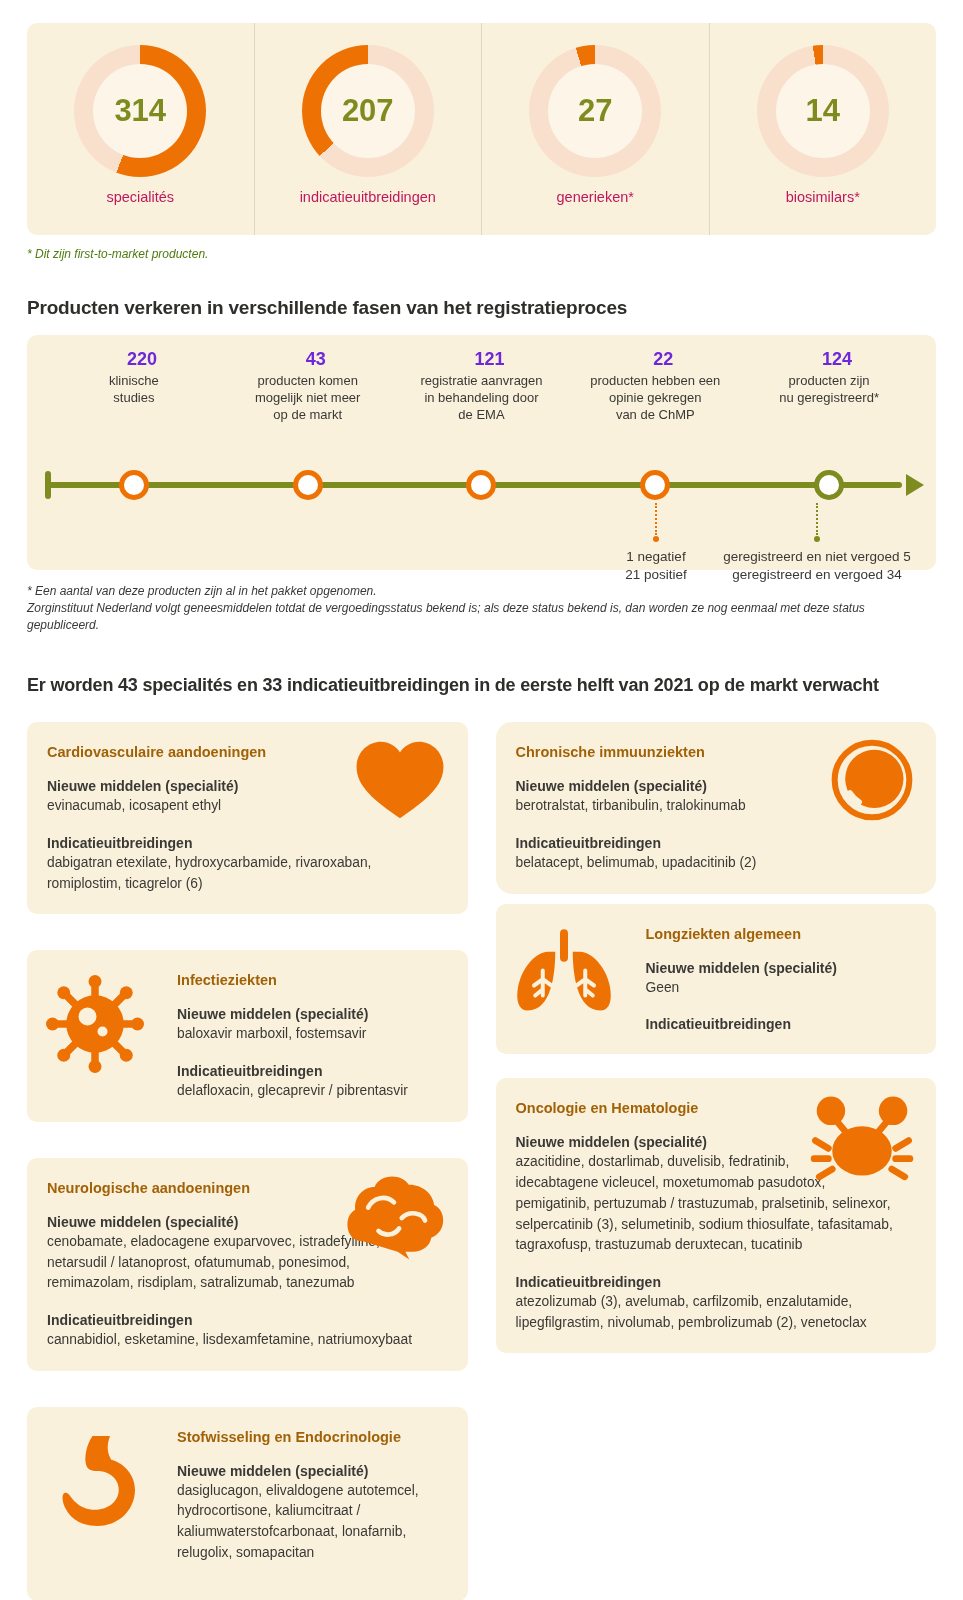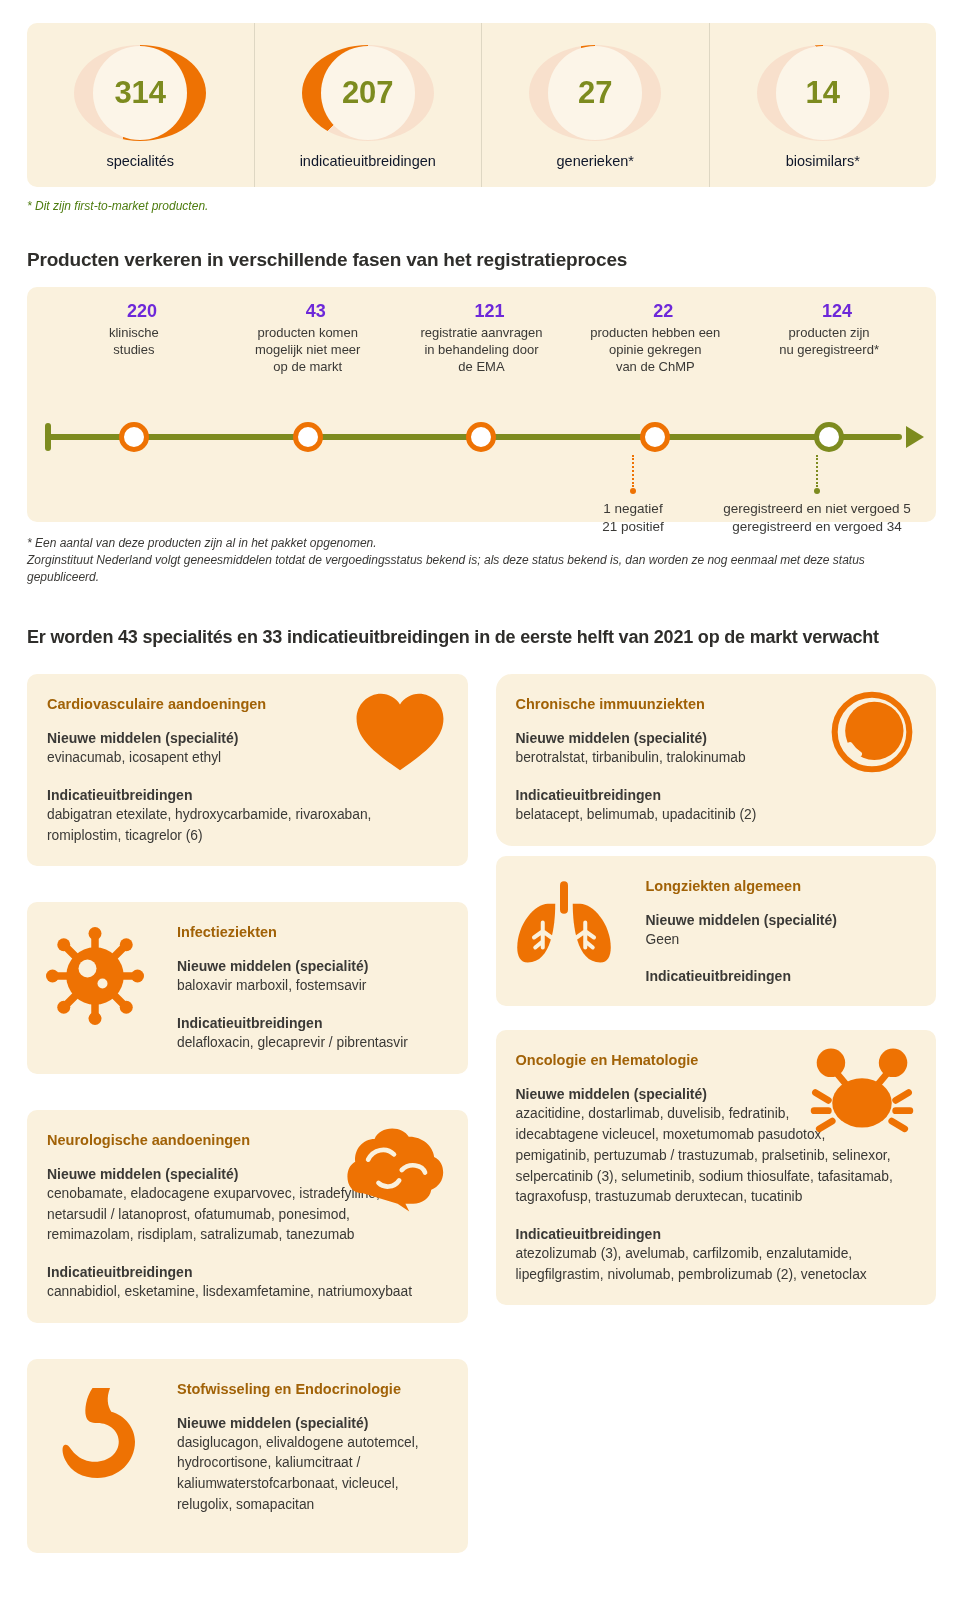--- a/index.html
+++ b/index.html
@@ -3,27 +3,27 @@
 <meta charset="utf-8">
 <style>
   * { margin:0; padding:0; box-sizing:border-box; }
   html,body { width:963px; background:#ffffff; font-family:"Liberation Sans", sans-serif; color:#3a3936; }
   .page { width:963px; height:1600px; position:relative; overflow:hidden; padding:10px 27px 0 27px; }
 
   .sec-title { font-size:19px; font-weight:bold; color:#2f2e2b; letter-spacing:-0.2px; }
 
   
   .panel { background:#faf1dd; border-radius:10px; }
-  .donut-panel { margin-top:13px; height:164px; display:flex; align-items:stretch; }
+  .donut-panel { margin-top:13px; height:212px; display:flex; align-items:stretch; }
   .donut-col { flex:1; display:flex; flex-direction:column; align-items:center; justify-content:flex-start; padding:22px 0 18px; border-right:1px solid #ded7c3; }
   .donut-col:last-child { border-right:none; }
   .donut { width:132px; height:132px; border-radius:50%; position:relative; display:flex; align-items:center; justify-content:center; }
   .donut::after { content:""; position:absolute; width:94px; height:94px; border-radius:50%; background:#fcf5e8; }
   .donut-value { position:relative; z-index:2; font-size:31px; font-weight:bold; color:#7d8b1f; }
-  .donut-label { margin-top:12px; font-size:14.5px; color:#0f172a; }
+  .donut-label { margin-top:12px; font-size:14.5px; color:#be185d; }
   .footnote { font-size:12px; font-style:italic; color:#4d7c0f; margin-top:12px; }
 
   
   .tl-title { margin-top:36px; }
   .tl-panel { margin-top:16px; height:235px; position:relative; }
   .tl-row { display:flex; padding:14px 20px 0; }
   .tl-col { flex:1; display:flex; flex-direction:column; align-items:center; text-align:center; }
   .tl-value { font-size:18px; font-weight:bold; color:#6d28d9;margin-left:16px; }
   .tl-label { font-size:13px; line-height:1.3; margin-top:3px; white-space:pre-line; }
   .tl-line { position:absolute; left:18px; right:34px; top:147px; height:6px; background:#7d8b1f; border-radius:3px; }
@@ -32,21 +32,21 @@
   .tl-circle-row { position:absolute; left:0; right:0; top:135px; display:flex; padding:0 20px; pointer-events:none; }
   .tl-circle-cell { flex:1; display:flex; justify-content:center; }
   .tl-circle { width:30px; height:30px; border-radius:50%; background:#ffffff; border:5px solid #ee7203; }
   .tl-circle.olive { border-color:#7d8b1f; }
   .tl-ann { position:absolute; display:flex; flex-direction:column; align-items:center; top:168px; }
   .tl-ann .dotline { width:0; height:32px; border-left:2px dotted #ee7203; }
   .tl-ann .dot { width:6px; height:6px; border-radius:50%; background:#ee7203; margin-top:1px; }
   .tl-ann.olive .dotline { border-left-color:#7d8b1f; }
   .tl-ann.olive .dot { background:#7d8b1f; }
   .tl-ann-text { margin-top:6px; font-size:13.5px; line-height:1.35; text-align:center; }
-  .ann-chmp { left:536px; width:140px; }
+  .ann-chmp { left:559px; width:140px; }
   .ann-reg  { left:672px; width:236px; }
   .tl-footnotes { margin-top:13px; font-size:12px; font-style:italic; line-height:1.4; }
 
   
   .cards-title { margin-top:42px; font-size:18px; }
   .cards-wrap { display:flex; gap:28px; margin-top:26px; align-items:flex-start; }
   .cards-col { width:450px; display:flex; flex-direction:column; }
   .card { background:#faf1dd; border-radius:10px; padding:22px 20px 20px; position:relative; }
   .cards-col.left .card { margin-bottom:36px; }
   .cards-col.right .card-1 { margin-bottom:10px;border-radius:16px; }
@@ -239,21 +239,21 @@
       <div class="card icon-left">
         <span class="card-icon icon-lf">
           <svg width="100" height="100" viewBox="0 0 40 40">
             <path class="fill" d="M26 2 C24.5 6 25 9 26.5 11.5 32 13 36 18 36 23.5 36 31.5 29.5 38 21 38 15 38 10.5 35.5 8.2 31 6.8 28.3 6.6 25.4 7.8 24.8 9.3 24.1 10.1 26.5 12.1 28.4 14.3 30.5 16.9 31.5 20 31.5 25.5 31.5 29.5 27.9 29.5 23.5 29.5 19.3 25.9 16 21 16 18.4 16 17 15.4 16.4 13.4 15.7 10.6 16.5 5.5 19 2 Z"></path>
           </svg>
         </span>
         <div class="card-title">Stofwisseling en Endocrinologie</div>
         <div class="card-sub">Nieuwe middelen (specialité)</div>
         <div class="card-body">dasiglucagon, elivaldogene autotemcel,
 hydrocortisone, kaliumcitraat /
-kaliumwaterstofcarbonaat, vicleucel,
+kaliumwaterstofcarbonaat, lonafarnib,
 relugolix, somapacitan</div>
         <div class="card-gap"></div>
 
       </div>
 
     </div>
 
     <div class="cards-col right">
 
       <div class="card card-1">

